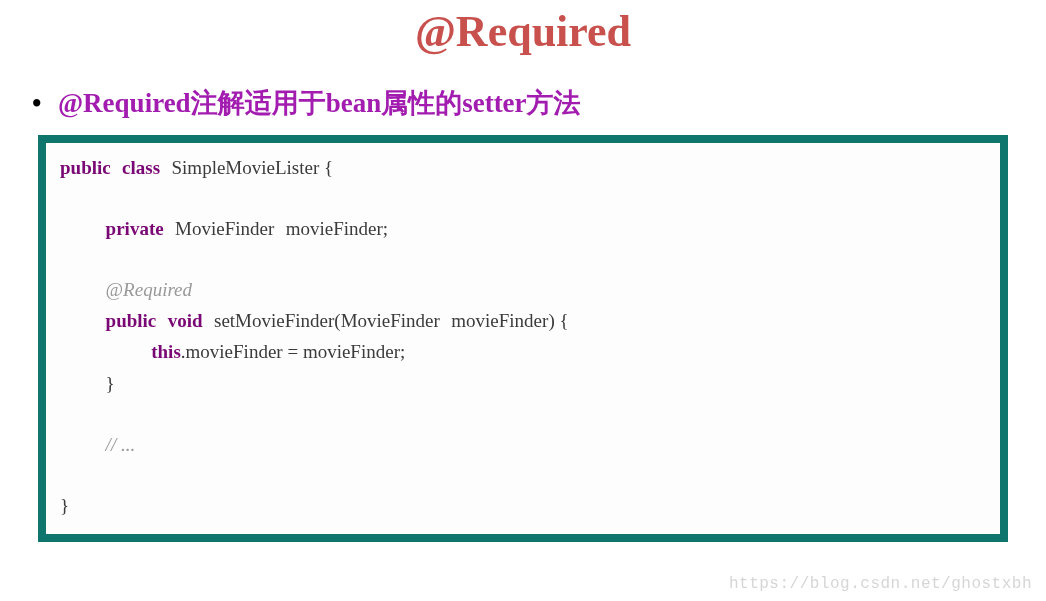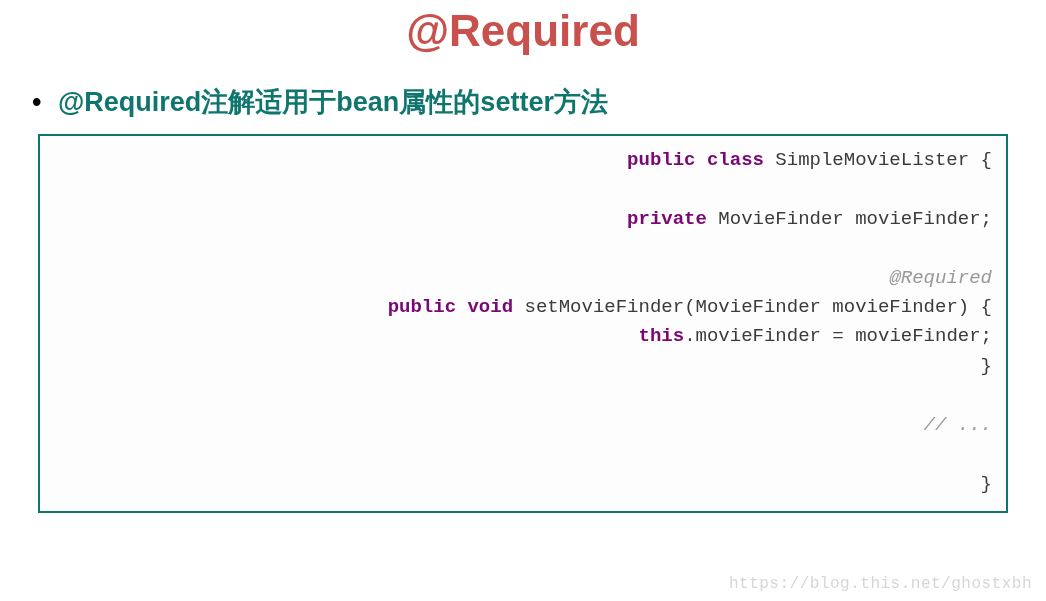--- a/index.html
+++ b/index.html
@@ -1,15 +1,15 @@
 <!DOCTYPE html>
 <html><head>
 <meta charset="utf-8">
 <style>
-  * { margin: 0; padding: 0; box-sizing: border-box; }
+  * { margin: 0; padding: 0; box-sizing: border-box; font-family: Liberation Serif, serif; }
   body {
     width: 1046px;
     height: 601px;
     background: #ffffff;
     font-family: "Microsoft YaHei", "SimHei", Arial, sans-serif;
     position: relative;
     overflow: hidden;
   }
   .title {
     text-align: center;
@@ -22,38 +22,37 @@
   .bullets {
     list-style: none;
     padding-left: 30px;
     padding-right: 20px;
   }
   .bullets li {
     position: relative;
     padding-left: 28px;
     font-size: 27px;
     font-weight: bold;
-    color: #0f766e;
+    color: #a21caf;
     line-height: 1.4;
     margin-bottom: 4px;
   }
   .bullets li::before {
     content: "•";
     position: absolute;
     left: 2px;
     top: 0;
     color: #000000;
     font-size: 27px;
   }
   .code-frame {
     margin: 12px 38px 0 38px;
-    border: 2px solid #0f766e;
+    border: 8px solid #0f766e;
     background: #fdfdfd;
     padding: 10px 14px 12px 14px;
-    text-align: right;
   }
   pre.code {
     font-family: "Courier New", Consolas, monospace;
     font-size: 19px;
     line-height: 1.55;
     color: #3b3b3b;
     white-space: pre;
   }
   .kw { color: #7a0874; font-weight: bold; }      
   .typ { color: #3b3b3b; }                          
@@ -86,13 +85,13 @@
     <span class="ann">@Required</span>
     <span class="kw">public</span> <span class="kw">void</span> <span class="typ">setMovieFinder</span><span>(</span><span class="typ">MovieFinder</span> <span class="typ">movieFinder</span><span>)</span><span> {</span>
         <span class="kw">this</span><span class="typ">.movieFinder</span><span> = </span><span class="typ">movieFinder;</span>
     <span>}</span>
 
     <span class="cmt">// ...</span>
 
 <span>}</span></pre>
 </div>
 
-<div class="watermark">https://blog.this.net/ghostxbh</div>
+<div class="watermark">https://blog.csdn.net/ghostxbh</div>
 
 </body></html>

